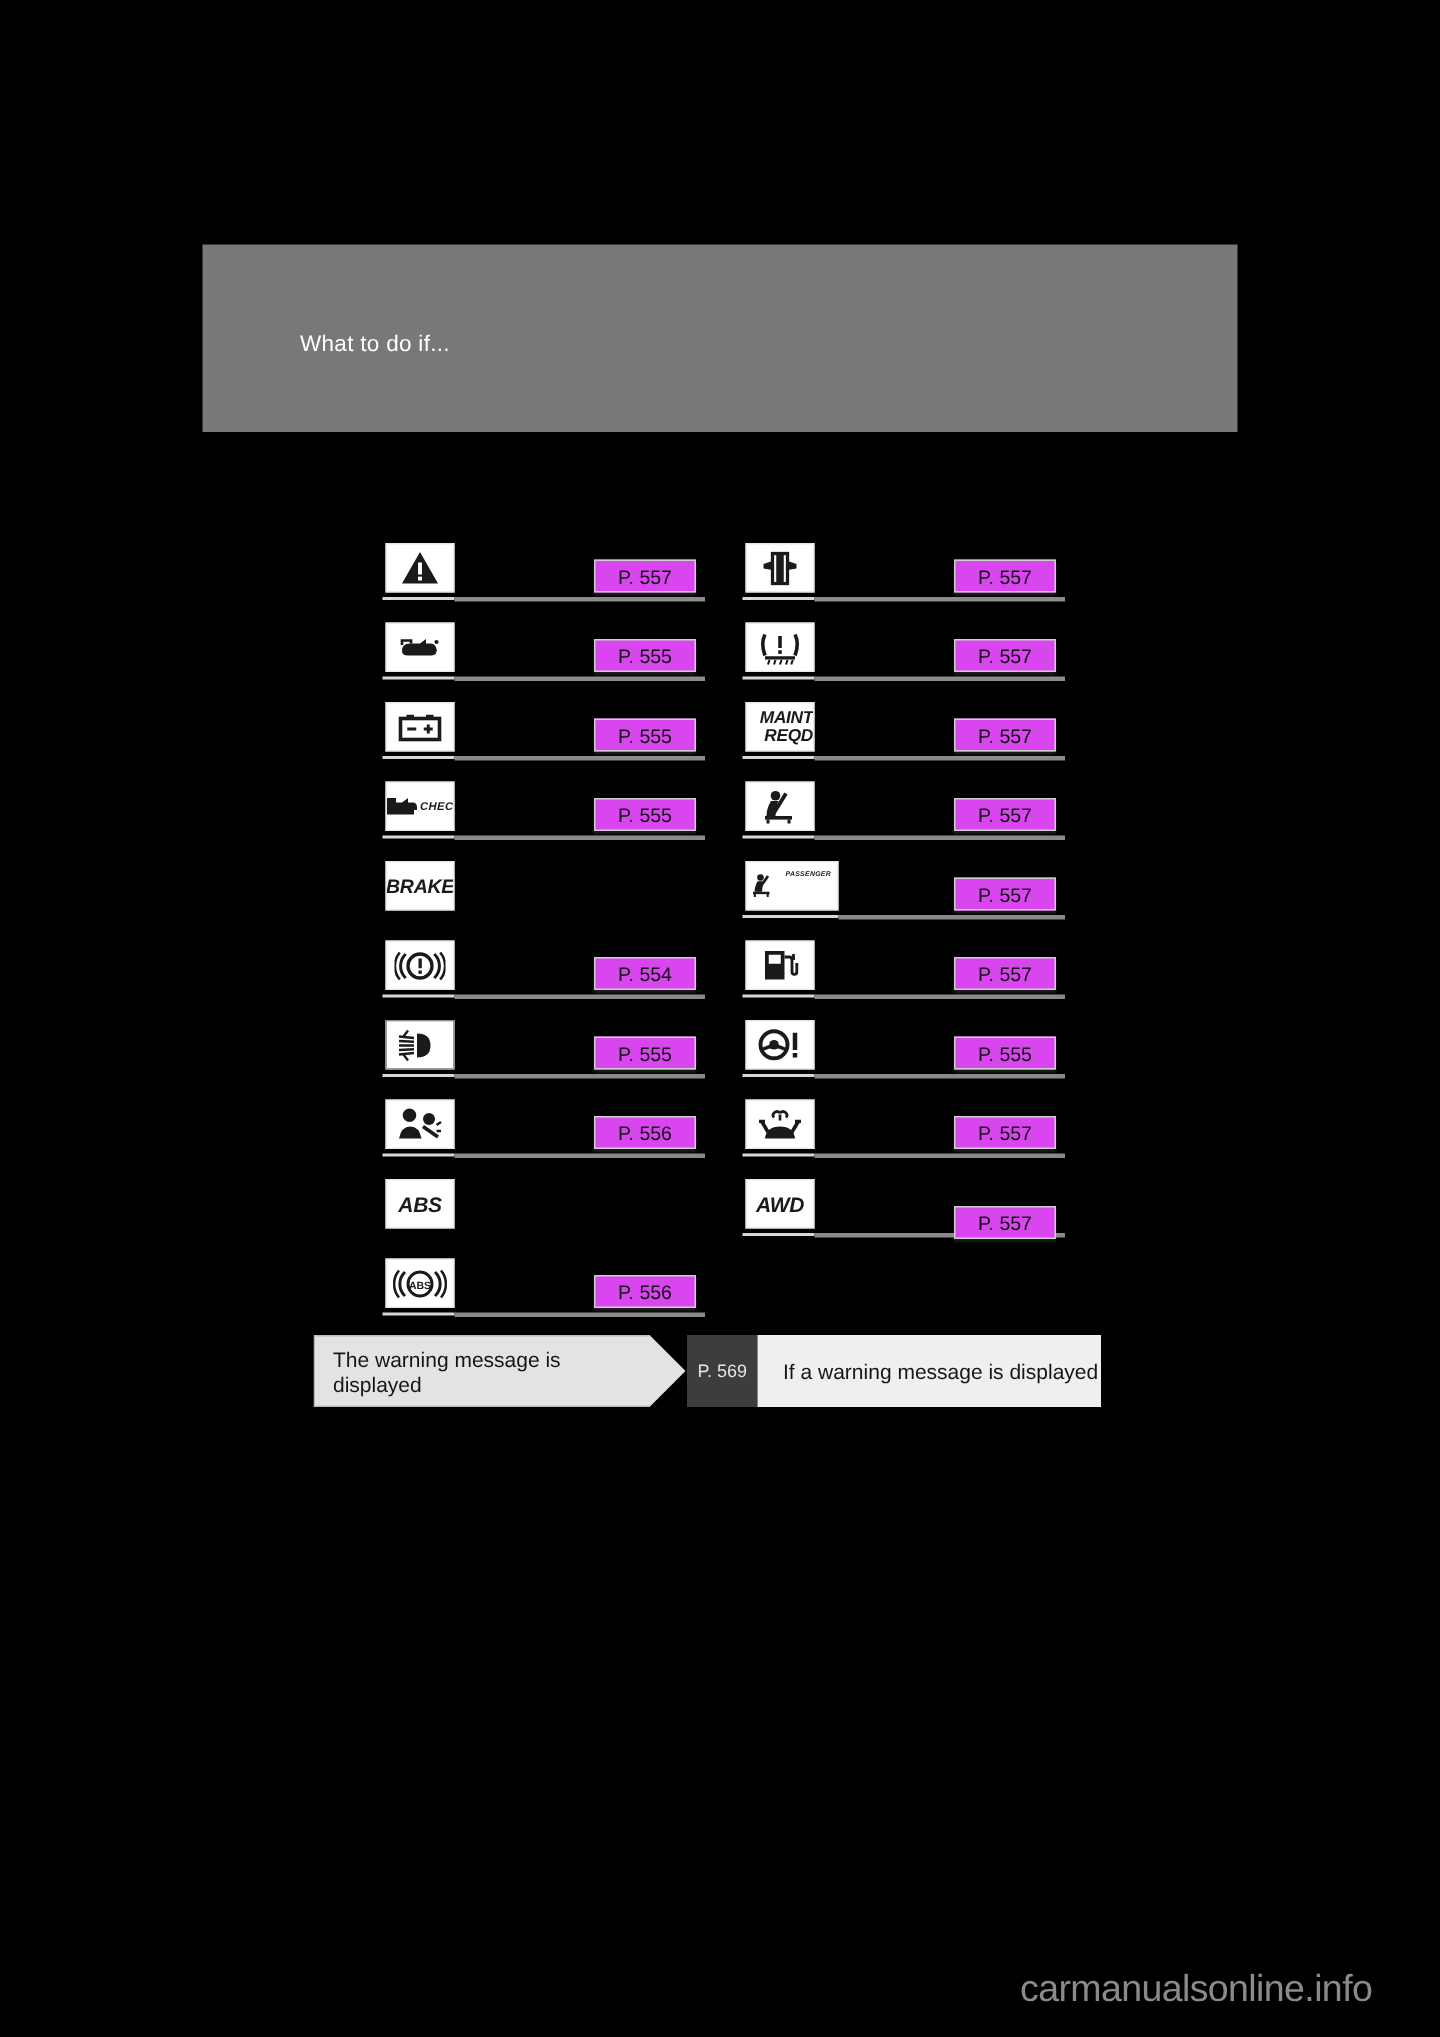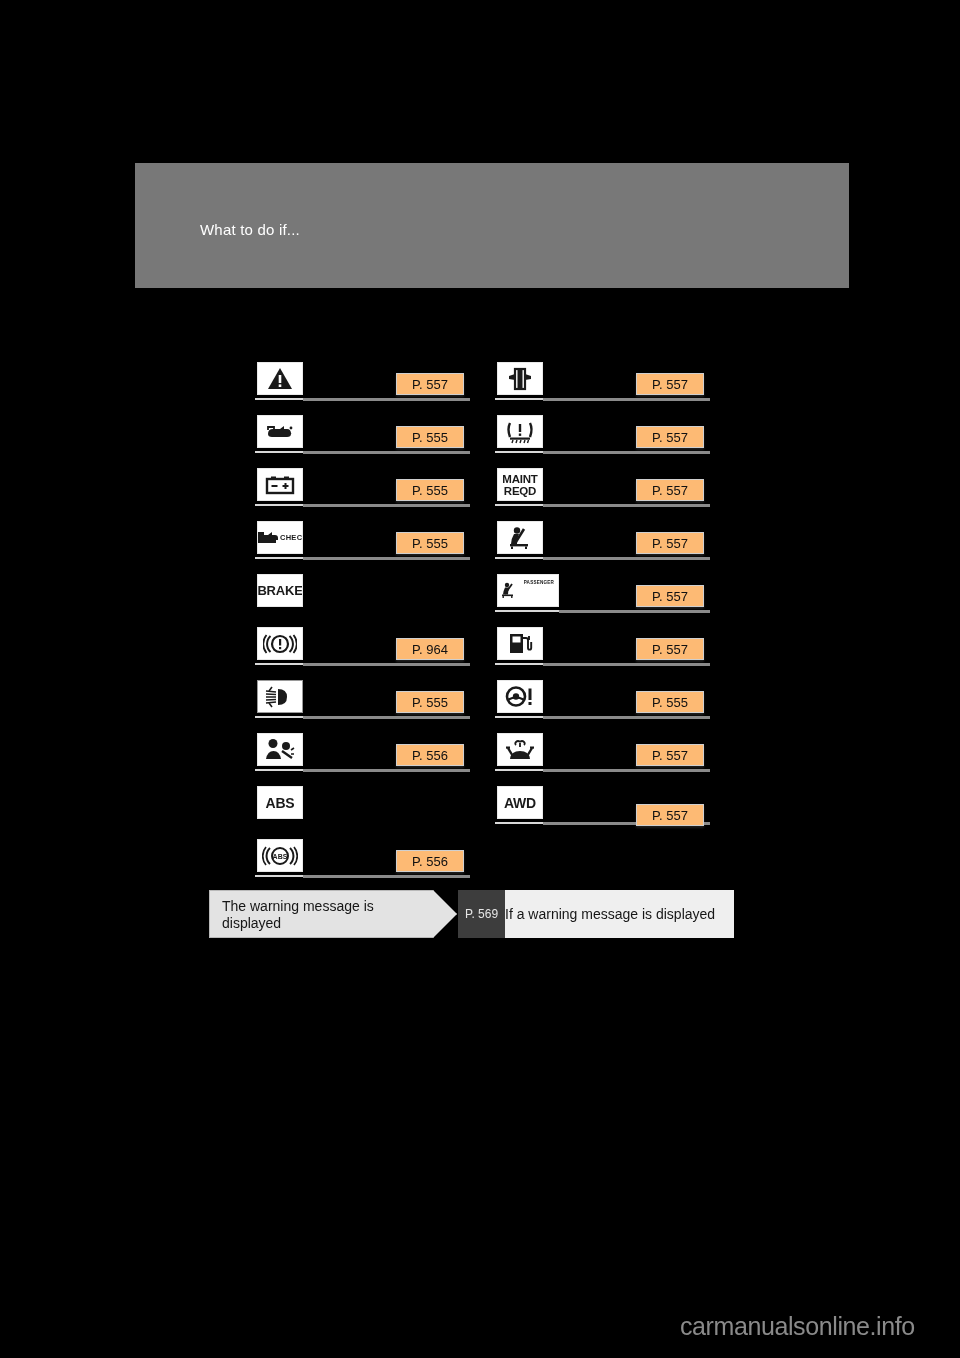--- a/index.html
+++ b/index.html
@@ -10,21 +10,20 @@
     overflow: hidden;
   }
   #page { position: relative; width: 960px; height: 1358px; background: #000; }
 
   
   .header-band {
     position: absolute;
     left: 135px; top: 163px;
     width: 690px; height: 125px;
     background: #787878;
-    padding-left: 24px;
   }
   .header-title {
     position: absolute;
     left: 65px; top: 58px;
     color: #ffffff;
     font-size: 15px;
     letter-spacing: .2px;
     white-space: nowrap;
   }
 
@@ -49,22 +48,23 @@
     align-items: center;
     justify-content: center;
     overflow: hidden;
   }
   .tile.wide { width: 62px; }
   .tile svg { display: block; }
   .tile .txt {
     color: #1a1a1a;
     font-weight: bold;
     line-height: 1.0;
-    text-align: center;
+    text-align: right;
     letter-spacing: -0.2px;
+    font-style: italic;
   }
   .tile .txt.t14 { font-size: 14px; }
   .tile .txt.t13 { font-size: 13px; }
   .tile .txt.t11 { font-size: 11px; }
 
   
   .rule {
     position: absolute;
     left: 0px; top: 36px;
     width: 215px; height: 3px;
@@ -78,21 +78,21 @@
     position: absolute; left: 48px; top: 0;
     width: 167px; height: 3px;
     background: #8a8a8a;
   }
 
   
   .pref {
     position: absolute;
     left: 141px; top: 11px;
     width: 68px; height: 22px;
-    background: #fdba74;
+    background: #d946ef;
     border: 1px solid #cfcfcf;
     box-sizing: border-box;
     display: flex;
     align-items: center;
     justify-content: center;
     color: #111;
     font-size: 13px;
     box-shadow: 0 2px 2px rgba(255,255,255,0.12);
   }
 
@@ -120,21 +120,21 @@
     background: #3d3d3d;
     display: flex; align-items: center; justify-content: center;
     color: #e5e5e5;
     font-size: 12px;
   }
   .banner-desc {
     position: absolute; left: 296px; top: 0;
     width: 229px; height: 48px;
     background: #efefef;
     display: flex; align-items: center;
-    padding-left: 0;
+    padding-left: 17px;
     box-sizing: border-box;
     color: #161616;
     font-size: 14px;
     white-space: nowrap;
   }
 
   
   .watermark {
     position: absolute;
     left: 680px; top: 1312px;
@@ -236,21 +236,21 @@
           <path d="M7.5 4 a11 11 0 0 0 0 16" fill="none" stroke="#1a1a1a" stroke-width="2"></path>
           <path d="M3.5 3 a14 14 0 0 0 0 18" fill="none" stroke="#1a1a1a" stroke-width="1.8"></path>
           <path d="M26.5 4 a11 11 0 0 1 0 16" fill="none" stroke="#1a1a1a" stroke-width="2"></path>
           <path d="M30.5 3 a14 14 0 0 1 0 18" fill="none" stroke="#1a1a1a" stroke-width="1.8"></path>
         </svg>
       </div>
       <div class="rule">
           <div class="seg-a"></div>
           <div class="seg-b"></div>
         </div>
-      <div class="pref">P. 964</div>
+      <div class="pref">P. 554</div>
     </div>
 
     <div class="row">
       <div class="tile" style="border-color:#9a9a9a;">
         <svg width="30" height="22" viewBox="0 0 30 22">
           <path d="M13 3 q9 0 9 8 q0 8 -9 8 z" fill="#1a1a1a"></path>
           <path d="M1 5 L11 6 M1 8 L11 8.5 M1 11 L11 11 M1 14 L11 13.5 M1 17 L11 16" stroke="#1a1a1a" stroke-width="1.6"></path>
           <path d="M7 1 L4 5" stroke="#1a1a1a" stroke-width="1.6"></path>
           <path d="M7 21 L4 17" stroke="#1a1a1a" stroke-width="1.6"></path>
         </svg>

